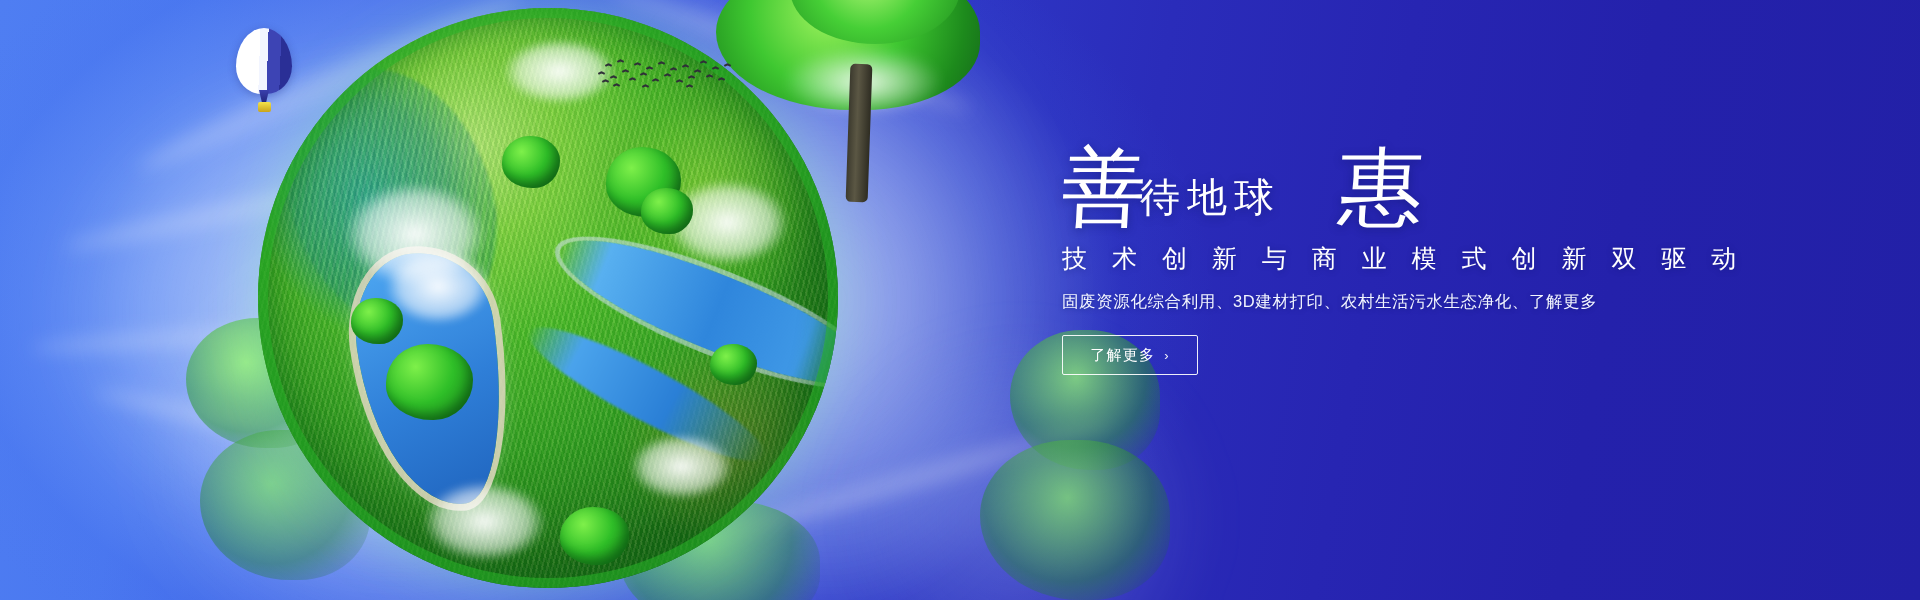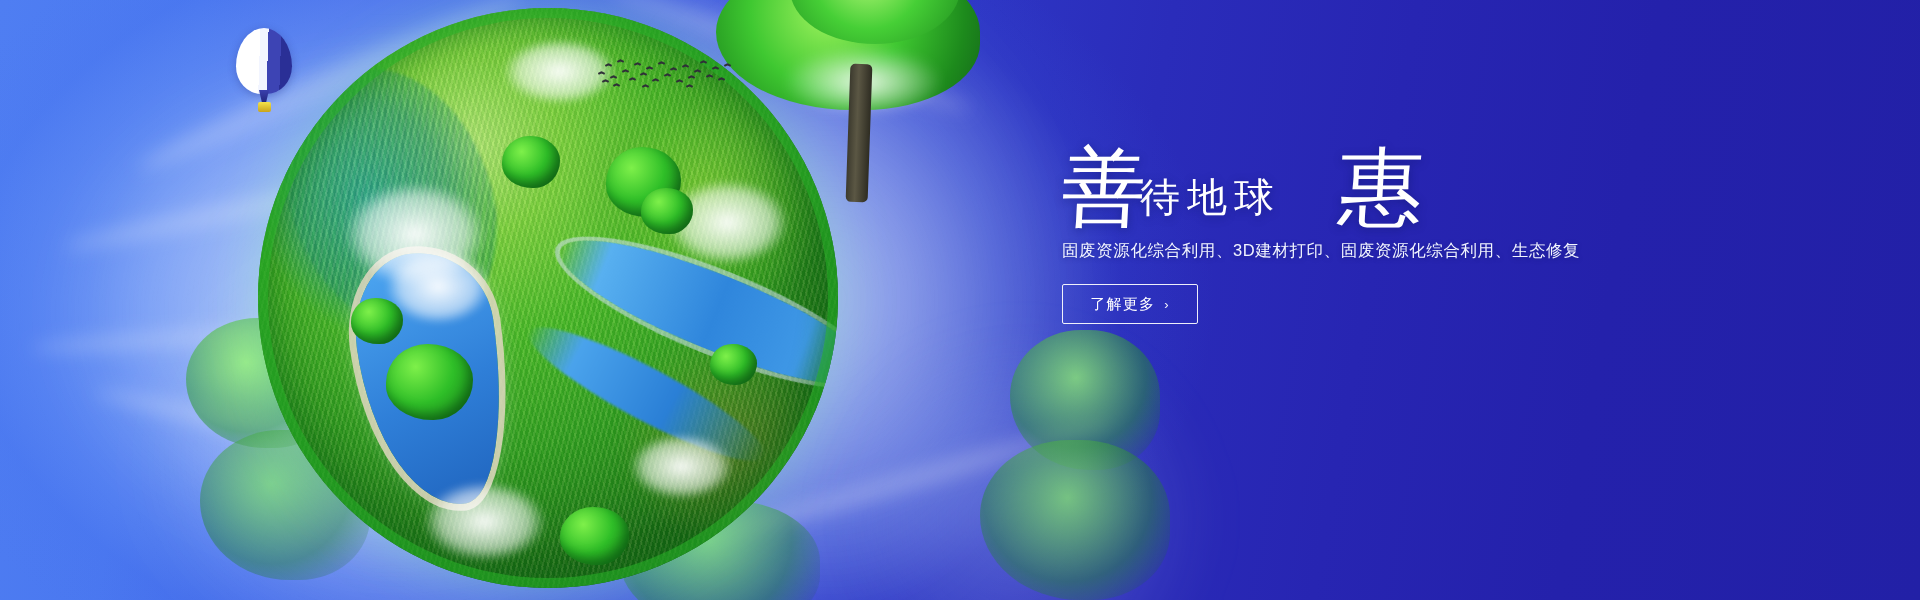--- a/index.html
+++ b/index.html
@@ -251,19 +251,20 @@
       <span style="left: 6px; top: 26px;"></span>
     </div>
 
   <div id="copy">
     <div id="headline">
       <span class="big">善</span>
       <span class="small">待地球</span>
       <span class="gap"></span>
       <span class="big">惠</span>
     </div>
-    <div id="desc">固废资源化综合利用、3D建材打印、固废资源化综合利用、生态修复</div>
+    <div id="subtitle">技 术 创 新 与 商 业 模 式 创 新 双 驱 动</div>
+    <div id="desc">固废资源化综合利用、3D建材打印、农村生活污水生态净化、了解更多</div>
     <button id="cta">
       <span>了解更多</span>
       <span class="chev">›</span>
     </button>
   </div>
 </div>
 
 </body></html>

